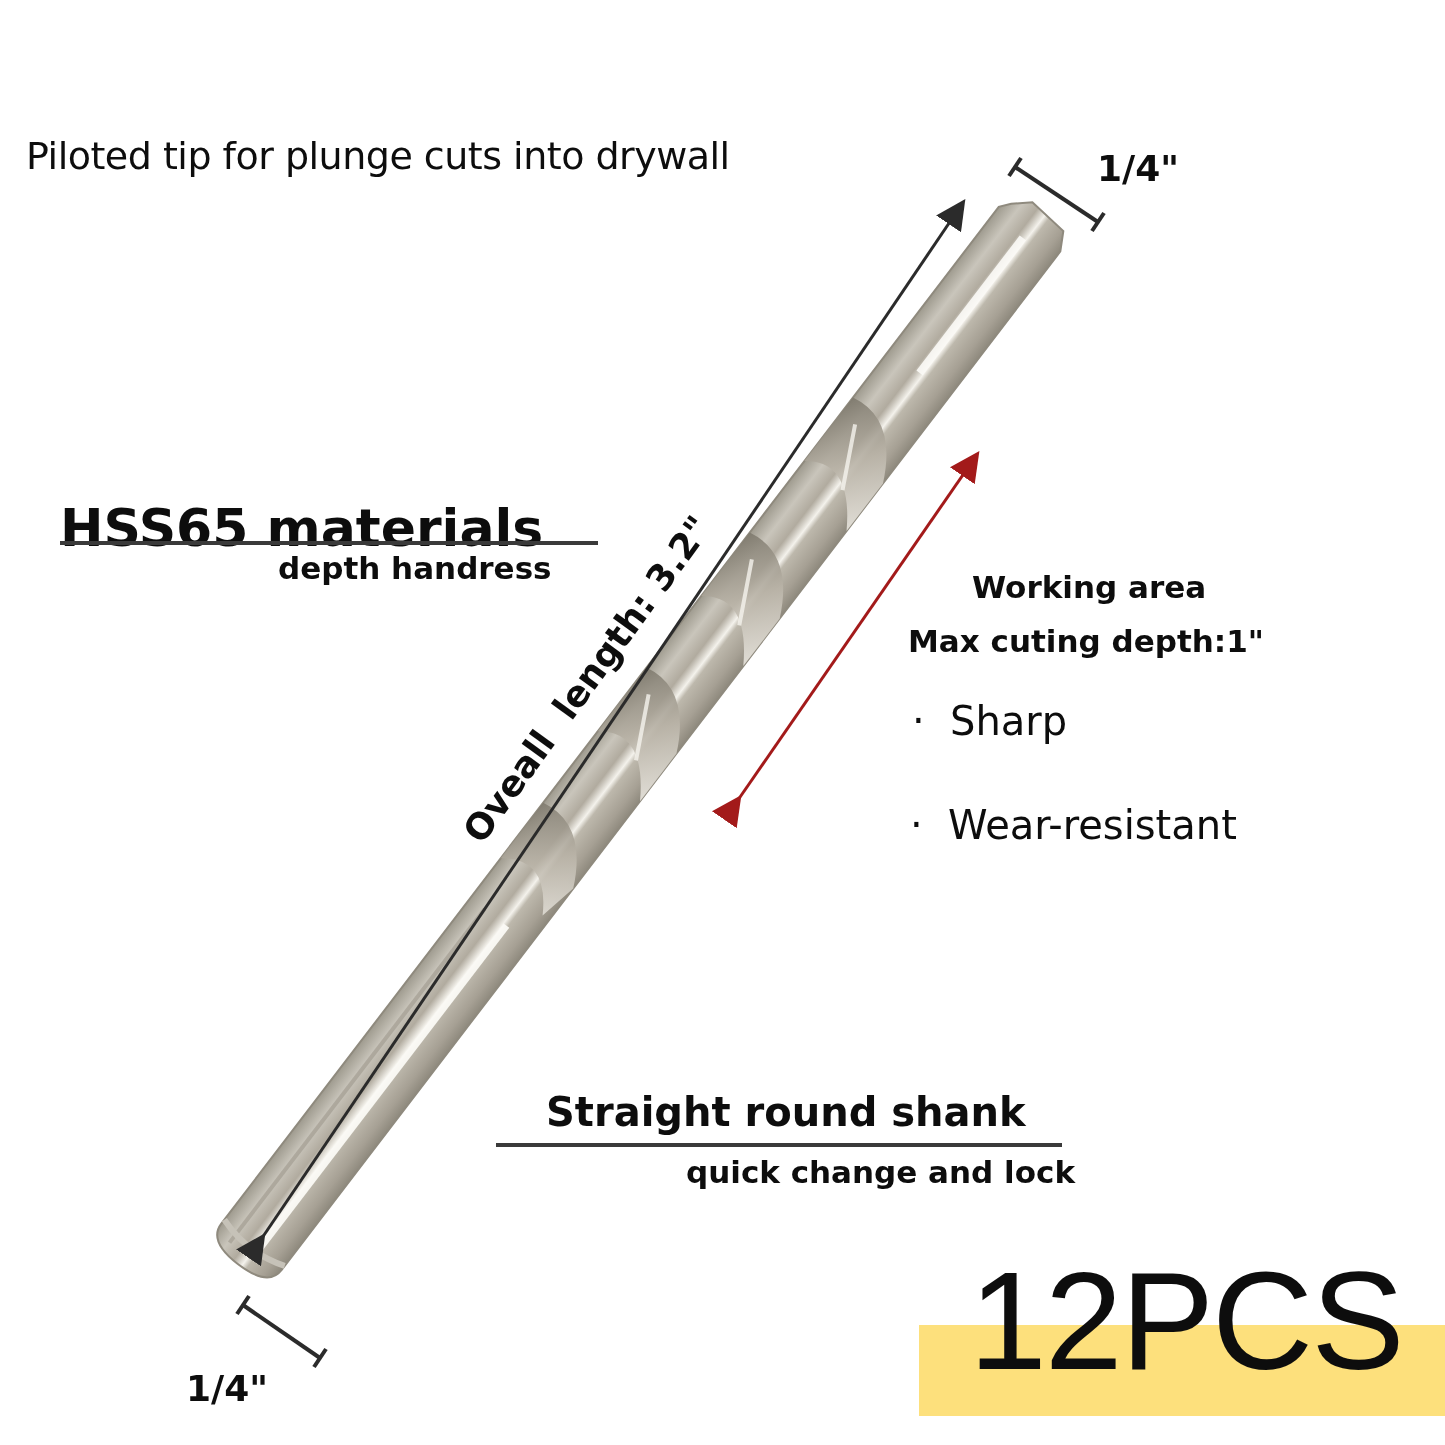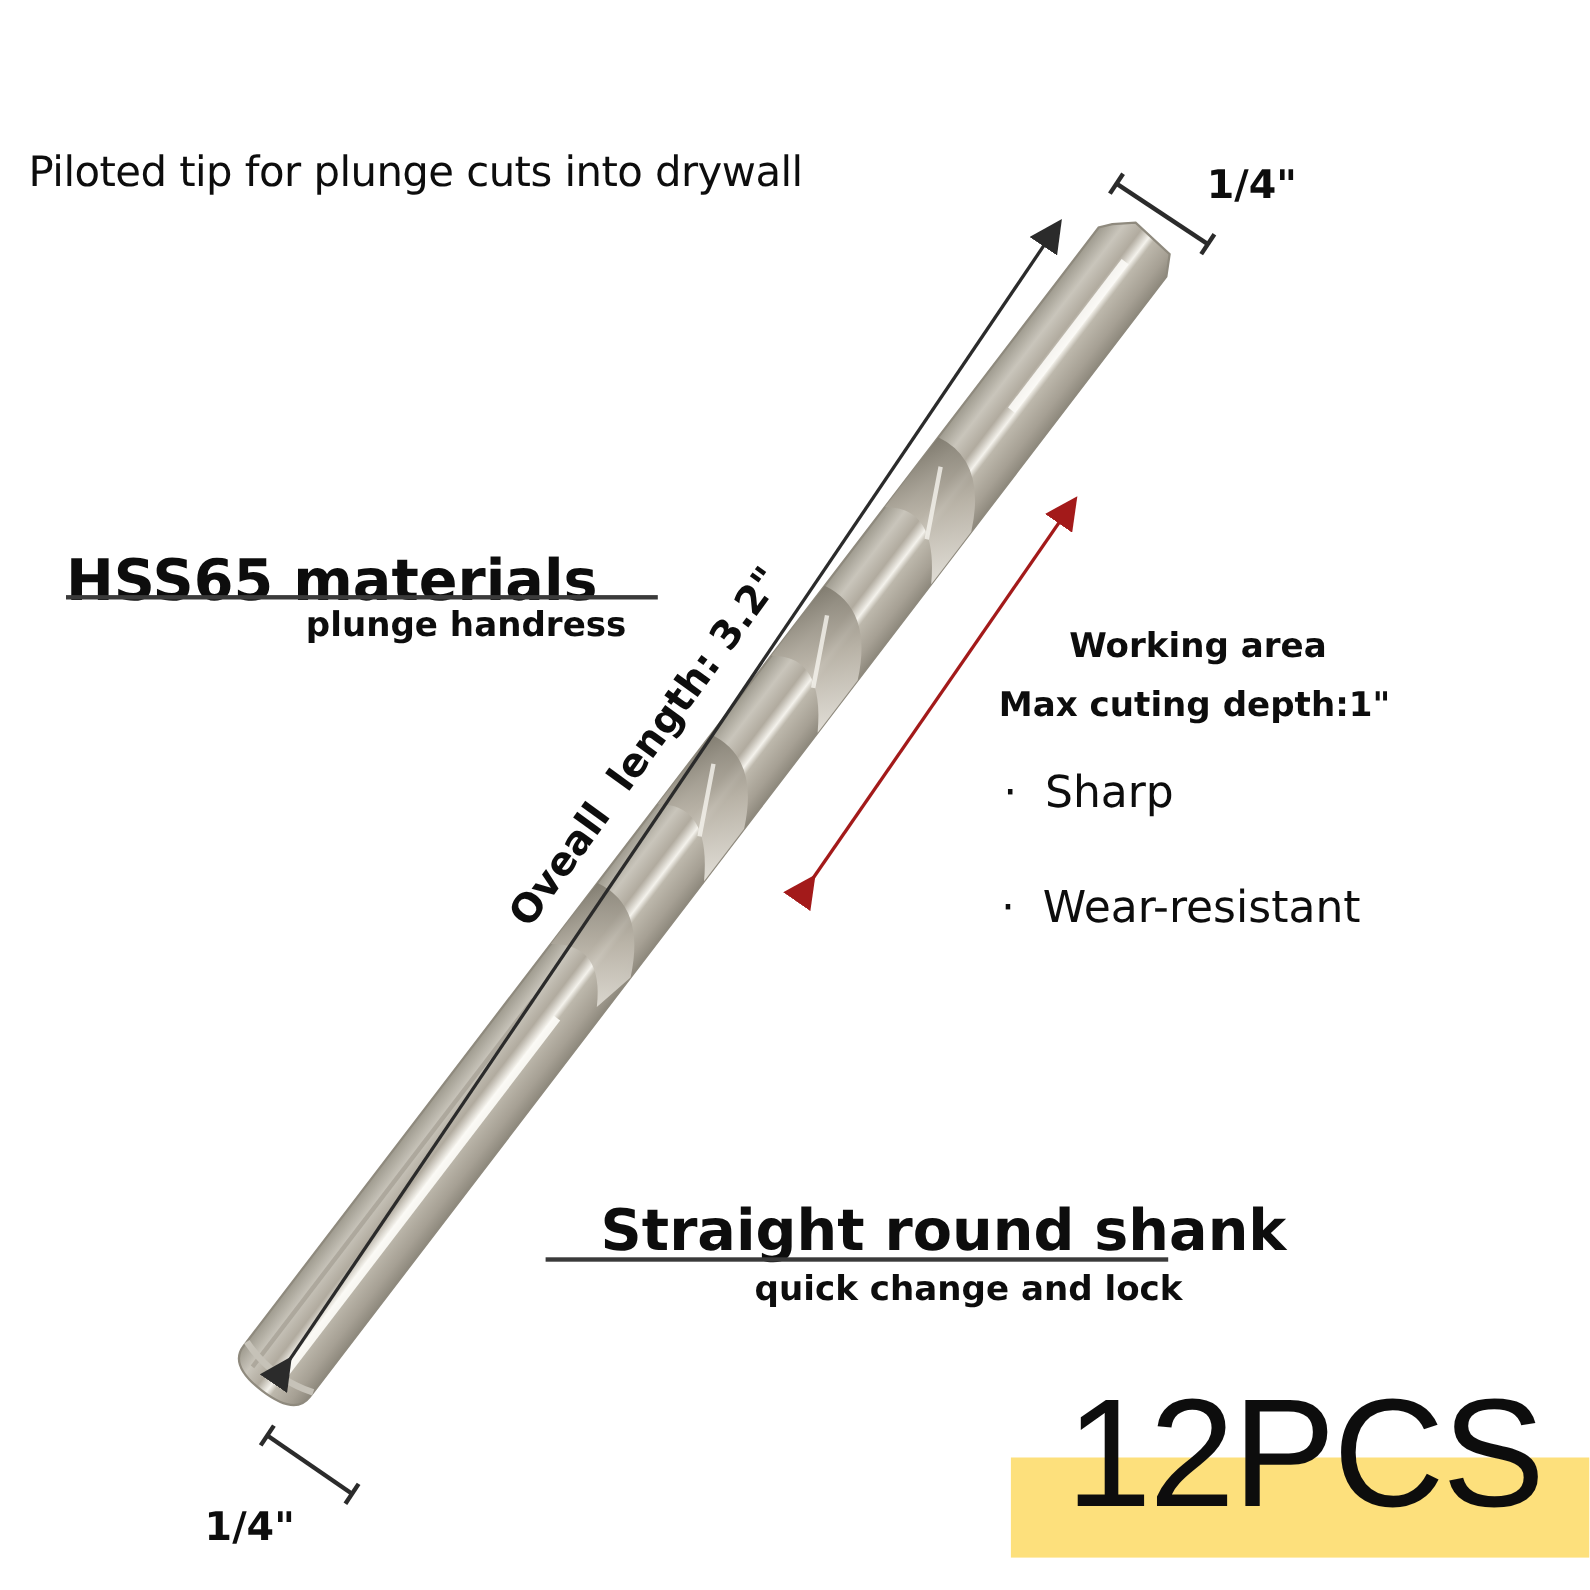--- a/index.html
+++ b/index.html
@@ -14,21 +14,21 @@
   .hss-rule { left: 60px; top: 541px; width: 538px; height: 4px; background: #3a3a3a; }
   .hss-sub { left: 278px; top: 550px; font-size: 31px; font-weight: bold; }
   .len-label { left: 455px; top: 826px; font-size: 36px; font-weight: bold;
                transform-origin: 0 0; transform: rotate(-54deg); }
   .work-title { left: 972px; top: 569px; font-size: 31px; font-weight: bold; }
   .work-depth { left: 908px; top: 623px; font-size: 31px; font-weight: bold; }
   .bullet { font-size: 40px; font-weight: normal; }
   .bullet .dot { display: inline-block; width: 38px; }
   .b1 { left: 912px; top: 698px; }
   .b2 { left: 910px; top: 766px; margin-top: 36px; }
-  .shank-title { left: 546px; top: 1089px; font-size: 52px; font-weight: bold; }
+  .shank-title { left: 546px; top: 1089px; font-size: 40px; font-weight: bold; }
   .shank-rule { left: 496px; top: 1143px; width: 566px; height: 4px; background: #3a3a3a; }
   .shank-sub { left: 686px; top: 1154px; font-size: 31px; font-weight: bold; }
   .badge-bg { left: 919px; top: 1325px; width: 526px; height: 91px; background: #fde07c; }
   .badge-text { left: 958px; top: 1246px; font-size: 140px; line-height: 150px;
                 font-family: "Liberation Sans", sans-serif; font-weight: normal; letter-spacing: -2px; margin-left: 11px; }
 </style>
 </head>
 <body>
 
 <svg id="art" viewBox="0 0 1445 1445" xmlns="http://www.w3.org/2000/svg">
@@ -91,21 +91,21 @@
     <line x1="314" y1="1367" x2="326" y2="1349"></line>
   </g>
 </svg>
 
 <div class="abs headline">Piloted tip for plunge cuts into drywall</div>
 <div class="abs dim-top">1/4"</div>
 <div class="abs dim-bottom">1/4"</div>
 
 <div class="abs hss-title">HSS65 materials</div>
 <div class="abs hss-rule"></div>
-<div class="abs hss-sub">plunge handress</div>
+<div class="abs hss-sub">depth handress</div>
 
 <div class="abs len-label" style="white-space: pre;">Oveall  length: 3.2"</div>
 
 <div class="abs work-title">Working area</div>
 <div class="abs work-depth">Max cuting depth:1"</div>
 <div class="abs bullet b1">
   <span class="dot">·</span><span>Sharp</span>
 </div>
 <div class="abs bullet b2">
   <span class="dot">·</span><span>Wear-resistant</span>

